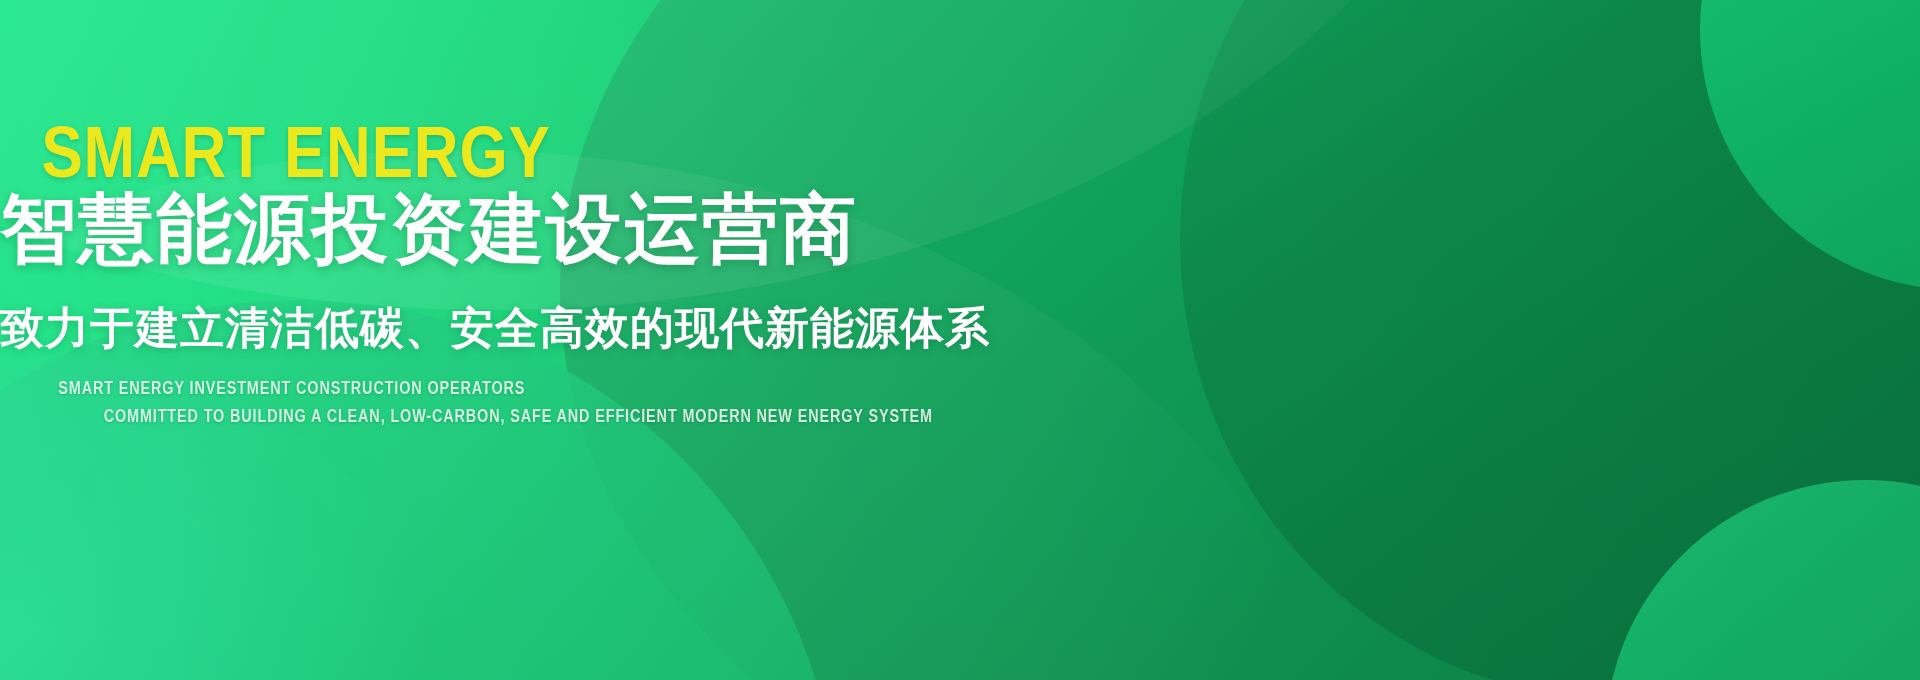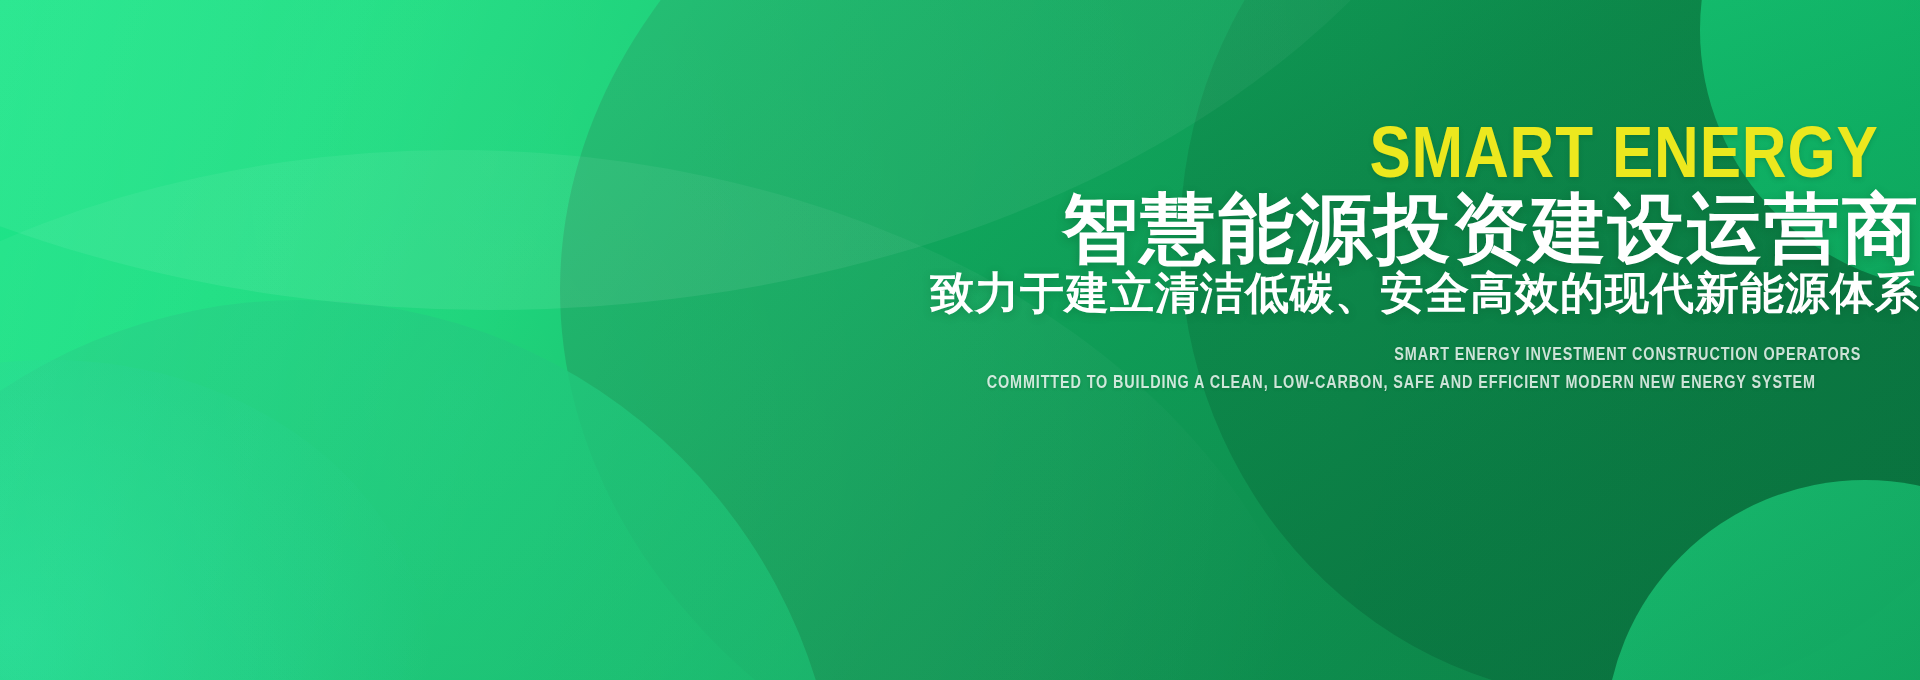--- a/index.html
+++ b/index.html
@@ -150,21 +150,21 @@
                 rgba(0,55,22,0.10) 100%);
     pointer-events: none;
   }
 
   
   #content {
     position: absolute;
     inset: 0;
     display: flex;
     flex-direction: column;
-    align-items: flex-end;
+    align-items: flex-start;
     justify-content: flex-start;
     text-align: center;
   }
 
   #headline-en {
     margin-top: 116px;
     font-size: 72px;
     line-height: 1;
     font-weight: 700;
     letter-spacing: 1px;
@@ -181,28 +181,28 @@
     font-size: 76px;
     line-height: 1.08;
     font-weight: 700;
     letter-spacing: 2px;
     color: #ffffff;
     text-shadow: 0 3px 10px rgba(0, 70, 30, 0.28);
     white-space: nowrap;
   }
 
   #subhead-cn {
+    margin-top: 34px;
     font-size: 44px;
     line-height: 1.1;
     font-weight: 700;
     letter-spacing: 1px;
     color: #ffffff;
     text-shadow: 0 2px 8px rgba(0, 70, 30, 0.25);
     white-space: nowrap;
-    font-family: Liberation Serif, serif;
   }
 
   .caption {
     font-family: "Liberation Sans Narrow", "Liberation Sans", sans-serif;
     font-size: 18px;
     font-weight: 700;
     letter-spacing: 1.1px;
     color: rgba(255, 255, 255, 0.80);
     transform: scaleX(0.80);
     transform-origin: center;

